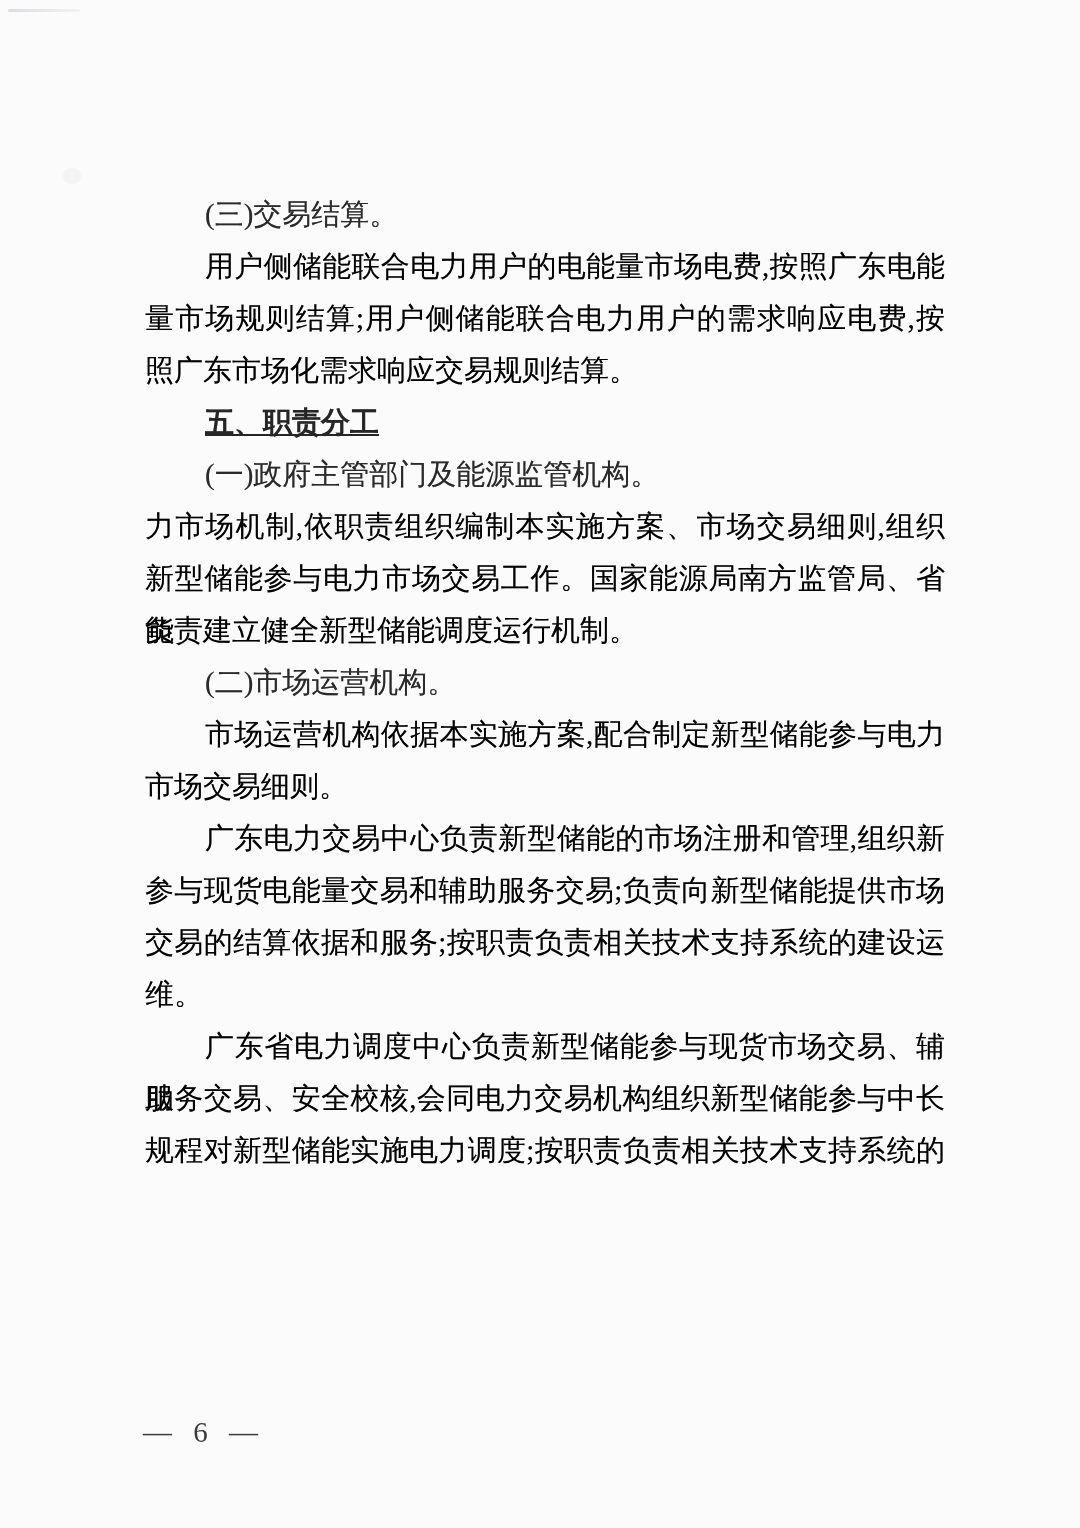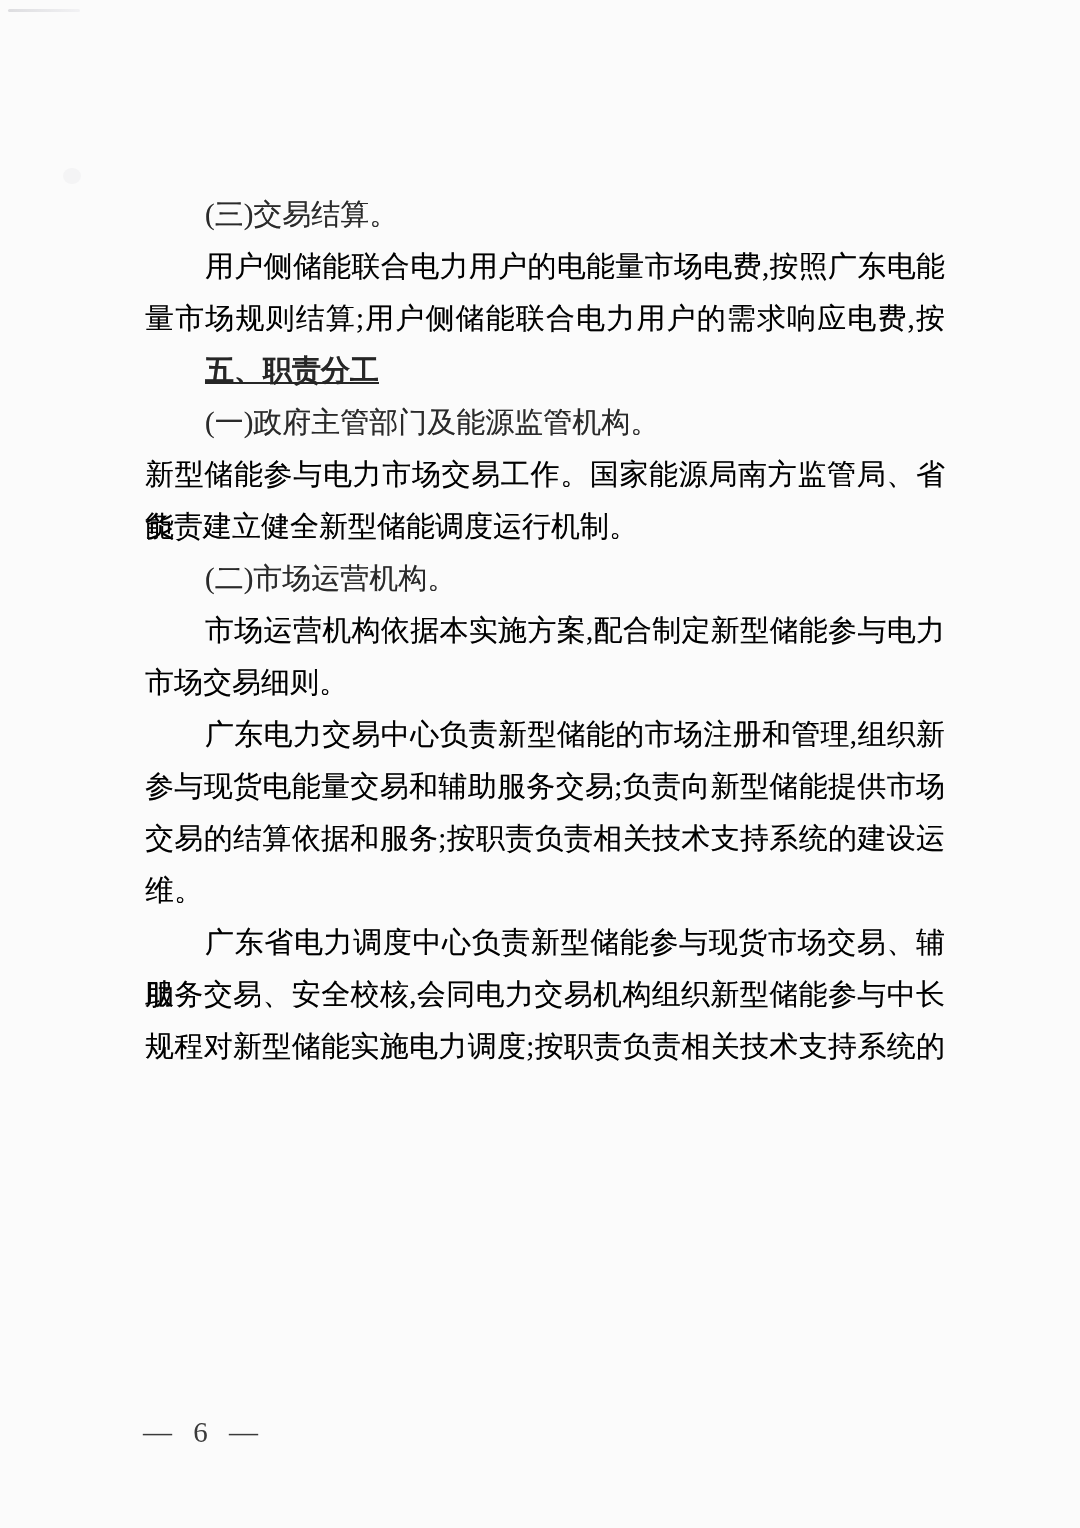--- a/index.html
+++ b/index.html
@@ -75,22 +75,24 @@
 <body>
 
 <div class="page">
   <div class="scan-artifact"></div>
   <div class="scan-smudge"></div>
 
   <div class="text-block">
     <div class="line kai indent">(三)交易结算。</div>
     <div class="line indent full">用户侧储能联合电力用户的电能量市场电费,按照广东电能</div>
     <div class="line full">量市场规则结算;用户侧储能联合电力用户的需求响应电费,按</div>
+    <div class="line">照广东市场化需求响应交易规则结算。</div>
     <div class="line hei indent">五、职责分工</div>
     <div class="line kai indent">(一)政府主管部门及能源监管机构。</div>
+    <div class="line full">力市场机制,依职责组织编制本实施方案、市场交易细则,组织</div>
     <div class="line full">新型储能参与电力市场交易工作。国家能源局南方监管局、省能</div>
     <div class="line">负责建立健全新型储能调度运行机制。</div>
     <div class="line kai indent">(二)市场运营机构。</div>
     <div class="line indent full">市场运营机构依据本实施方案,配合制定新型储能参与电力</div>
     <div class="line">市场交易细则。</div>
     <div class="line indent full">广东电力交易中心负责新型储能的市场注册和管理,组织新</div>
     <div class="line full">参与现货电能量交易和辅助服务交易;负责向新型储能提供市场</div>
     <div class="line full">交易的结算依据和服务;按职责负责相关技术支持系统的建设运</div>
     <div class="line">维。</div>
     <div class="line indent full">广东省电力调度中心负责新型储能参与现货市场交易、辅助</div>

